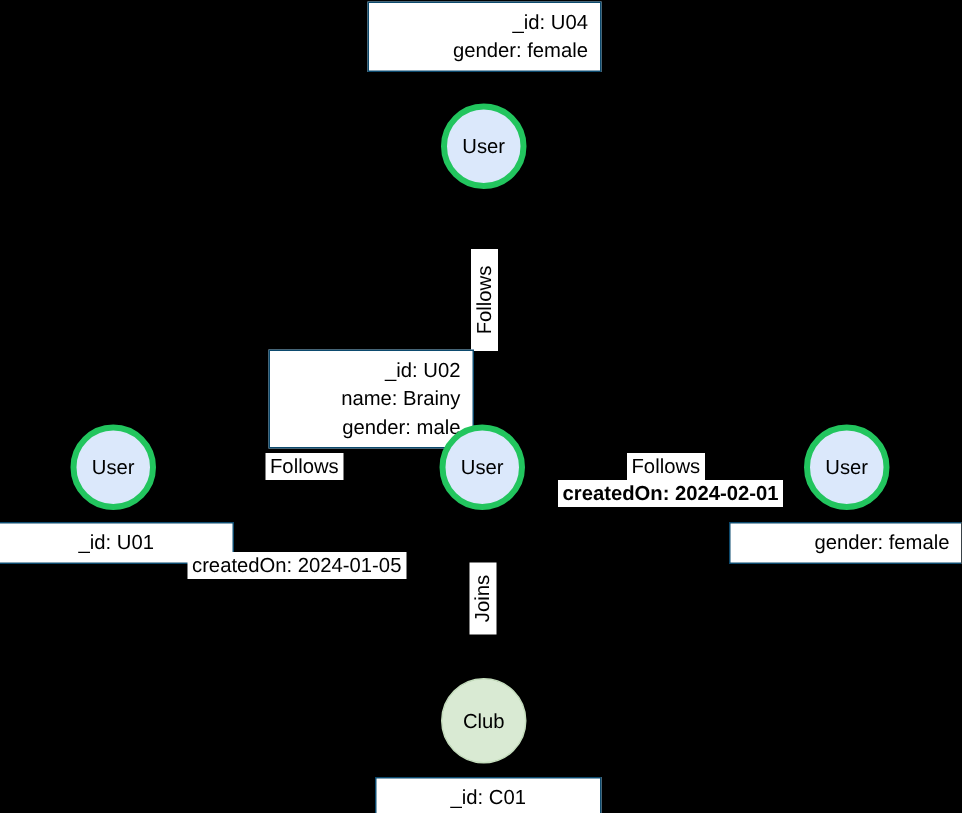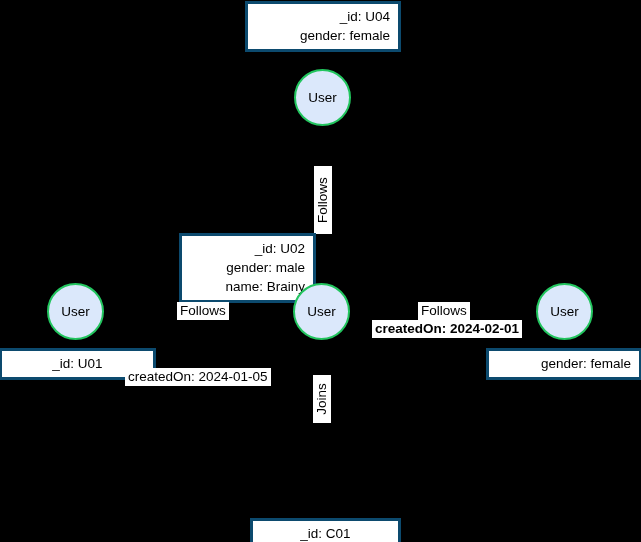--- a/index.html
+++ b/index.html
@@ -29,31 +29,31 @@
     border-radius: 50%;
     display: flex;
     align-items: center;
     justify-content: center;
     font-size: 13.5px;
     color: #000000;
     box-sizing: border-box;
   }
   .node-user {
     background: #dbe8fb;
-    border: 2px solid #22c55e;
+    border: 4px solid #22c55e;
   }
   .node-club {
     background: #d9ead3;
     border: 1px solid #c5ddbd;
   }
   .prop-box {
     position: absolute;
     background: #ffffff;
     color: #000000;
-    border: 3px solid #0c4a6e;
+    border: 1px solid #0c4a6e;
     box-sizing: border-box;
     font-size: 13.5px;
     line-height: 19px;
     padding: 3px 8px 4px 8px;
     text-align: right;
     white-space: nowrap;
   }
   .prop-box .prop-line {
     display: block;
   }
@@ -96,22 +96,22 @@
   <div class="node node-user" style="left:294px; top:69px; width:57px; height:57px;">
     <span>User</span>
   </div>
 
   <div class="edge-label vertical" style="left:289px; top:191px; width:68px; text-align:center;">
     <span>Follows</span>
   </div>
 
   <div class="prop-box" style="left:179px; top:233px; width:137px;">
     <span class="prop-line">_id: U02</span>
+    <span class="prop-line">name: Brainy</span>
     <span class="prop-line">gender: male</span>
-    <span class="prop-line">name: Brainy</span>
   </div>
   <div class="node node-user" style="left:293px; top:283px; width:57px; height:57px;">
     <span>User</span>
   </div>
 
   <div class="node node-user" style="left:47px; top:283px; width:57px; height:57px;">
     <span>User</span>
   </div>
   <div class="prop-box" style="left:-1px; top:348px; width:157px;text-align:center;">
     <span class="prop-line">_id: U01</span>
@@ -135,17 +135,20 @@
     <span>Follows</span>
   </div>
   <div class="edge-label" style="left:372px; top:320px;font-weight:bold;">
     <span>createdOn: 2024-02-01</span>
   </div>
 
   <div class="edge-label vertical" style="left:298px; top:390px; width:48px; text-align:center;">
     <span>Joins</span>
   </div>
 
+  <div class="node node-club" style="left:294px; top:452px; width:57px; height:57px;">
+    <span>Club</span>
+  </div>
   <div class="prop-box" style="left:250px; top:518px; width:151px; text-align:center;">
     <span class="prop-line">_id: C01</span>
   </div>
 
 </div>
 
 </body></html>

